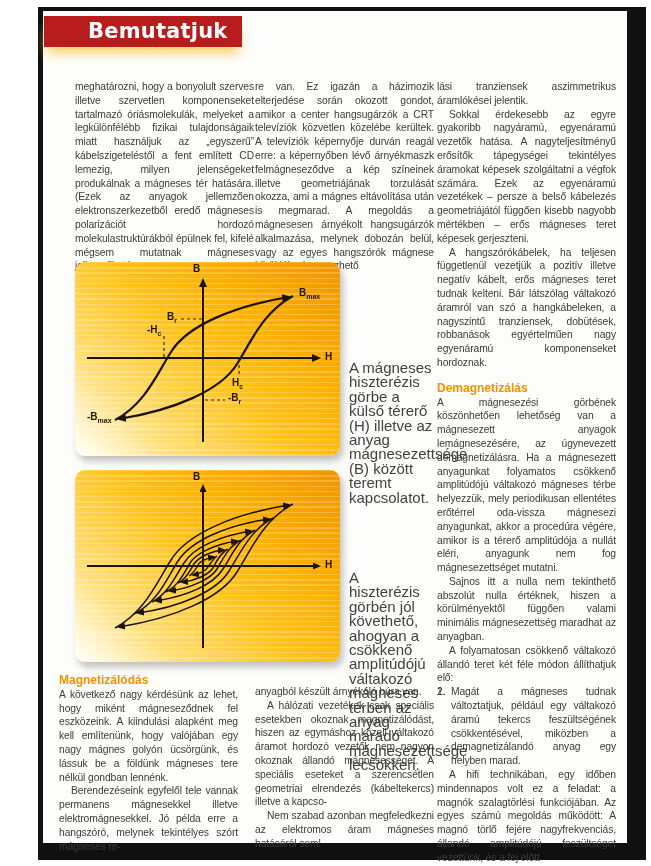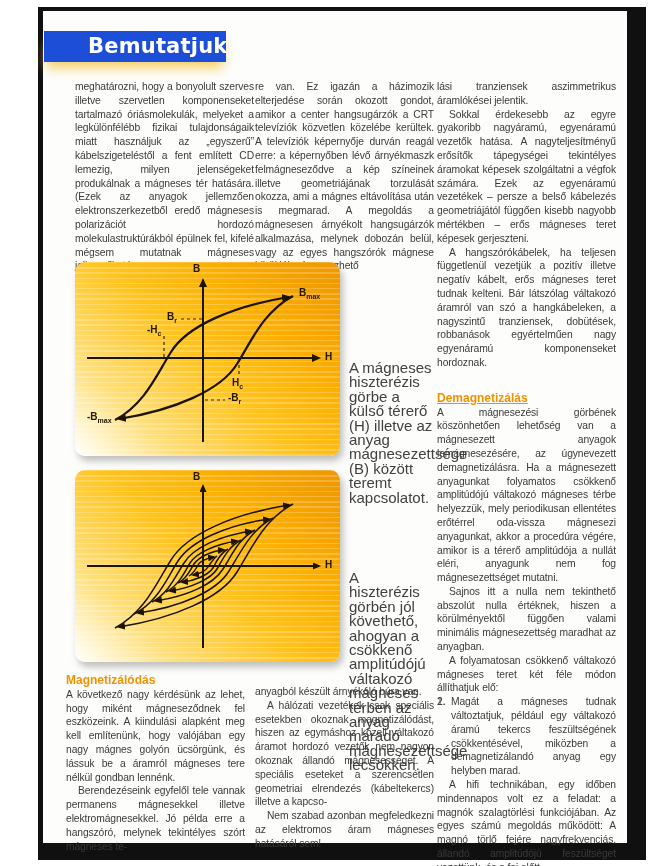--- a/index.html
+++ b/index.html
@@ -1,19 +1,19 @@
 <!DOCTYPE html>
 <html><head>
 <meta charset="utf-8">
 <style>
   html,body{margin:0;padding:0;width:651px;height:866px;background:#ffffff;overflow:hidden;}
   body{position:relative;font-family:"Liberation Sans",sans-serif;}
   .frame{position:absolute;left:38px;top:7px;width:608px;height:853px;background:#101010;}
   .sheet{position:absolute;left:43px;top:11px;width:584px;height:832px;background:#fdfdfc;overflow:hidden;}
-  .banner{position:absolute;left:44px;top:31px;width:182px;height:31px;background:#1d4ed8;
+  .banner{position:absolute;left:44px;top:16px;width:198px;height:31px;background:#b91c1c;
           box-shadow:0 9px 12px -3px rgba(246,204,92,0.95);}
   .banner span{display:block;line-height:30px;padding-left:44px;color:#ffffff;
           font-family:"DejaVu Sans",sans-serif;font-weight:bold;font-size:21px;letter-spacing:0.2px;}
   .col{position:absolute;width:179px;font-size:10.3px;line-height:13.8px;color:#3a3a3a;
        text-align:justify;letter-spacing:-0.1px;}
   .col p{margin:0;}
   .col p.ind{text-indent:12px;}
   .h-orange{color:#f39200;font-weight:bold;font-size:12px;margin:0 0 3px 0;text-align:left;letter-spacing:0;}
   .li{position:relative;padding-left:14px;margin:0;}
   .li .n{position:absolute;left:0;top:0;}
@@ -43,24 +43,24 @@
 </div>
 
 <div class="col" style="left:255px;top:80px;">
   <p>re van. Ez igazán a házimozik elterjedése során okozott gondot, amikor a center hangsugárzók a CRT televíziók közvetlen közelébe kerültek. A televíziók képernyője durván reagál erre: a képernyőben lévő árnyékmaszk felmágneseződve a kép színeinek illetve geometriájának torzulását okozza, ami a mágnes eltávolítása után is megmarad. A megoldás a mágnesesen árnyékolt hangsugárzók alkalmazása, melynek dobozán belül, vagy az egyes hangszórók mágnese körül jól mágnesezhető</p>
 </div>
 
 <div class="col" style="left:437px;top:80px;">
   <p>lási tranziensek aszimmetrikus áramlókései jelentik.</p>
   <p class="ind">Sokkal érdekesebb az egyre gyakoribb nagyáramú, egyenáramú vezetők hatása. A nagyteljesítményű erősítők tápegységei tekintélyes áramokat képesek szolgáltatni a végfok számára. Ezek az egyenáramú vezetékek – persze a belső kábelezés geometriájától függően kisebb nagyobb mértékben – erős mágneses teret képesek gerjeszteni.</p>
   <p class="ind">A hangszórókábelek, ha teljesen függetlenül vezetjük a pozitív illetve negatív kábelt, erős mágneses teret tudnak kelteni. Bár látszólag váltakozó áramról van szó a hangkábeleken, a nagyszintű tranziensek, dobütések, robbanások egyértelműen nagy egyenáramú komponenseket hordoznak.</p>
-  <p class="h-orange" style="margin-top:22px;text-decoration:underline;">Demagnetizálás</p>
+  <p class="h-orange" style="margin-top:12px;">Demagnetizálás</p>
   <p>A mágnesezési görbének köszönhetően lehetőség van a mágnesezett anyagok lemágnesezésére, az úgynevezett demagnetizálásra. Ha a mágnesezett anyagunkat folyamatos csökkenő amplitúdójú váltakozó mágneses térbe helyezzük, mely periodikusan ellentétes erőtérrel oda-vissza mágnesezi anyagunkat, akkor a procedúra végére, amikor is a térerő amplitúdója a nullát eléri, anyagunk nem fog mágnesezettséget mutatni.</p>
   <p class="ind">Sajnos itt a nulla nem tekinthető abszolút nulla értéknek, hiszen a körülményektől függően valami minimális mágnesezettség maradhat az anyagban.</p>
-  <p class="ind">A folyamatosan csökkenő váltakozó mágneses teret két féle módon állíthatjuk elő:</p>
+  <p class="ind">A folyamatosan csökkenő váltakozó állandó teret két féle módon állíthatjuk elő:</p>
   <div class="li">
     <span class="n">1.</span>
   </div>
   <div class="li">
     <span class="n">2.</span>
     <span>Magát a mágneses tudnak változtatjuk, például egy váltakozó áramú tekercs feszültségének csökkentésével, miközben a demagnetizálandó anyag egy helyben marad.</span>
   </div>
   <p class="ind">A hifi technikában, egy időben mindennapos volt ez a feladat: a magnók szalagtörlési funkciójában. Az egyes számú megoldás működött: A magnó törlő fejére nagyfrekvenciás, állandó amplitúdójú feszültséget vezettünk, és a fej előtt</p>
 </div>
 
@@ -117,23 +117,23 @@
     <path d="M153,79 C145,83 141,92 138,98 C133,105 120,111 107,112" fill="none" stroke="#1c1300" stroke-width="1.5" marker-end="url(#arr2)"></path>
     <path d="M114,106 C119,103 121,99 123,95 C125,91 133,88 139,87" fill="none" stroke="#1c1300" stroke-width="1.4" marker-end="url(#arr2)"></path>
     <path d="M142,86 C138,89 136,93 133,97 C131,101 124,104 118,105" fill="none" stroke="#1c1300" stroke-width="1.4" marker-end="url(#arr2)"></path>
   </svg>
   <span class="flabel" style="left:118px;top:2px;"><span>B</span></span>
   <span class="flabel" style="left:250px;top:90px;"><span>H</span></span>
 </div>
 
 <div class="caption" style="top:571px;">A hiszterézis görbén jól követhető, ahogyan a csökkenő amplitúdójú váltakozó mágneses térben az anyag maradó mágnesezettsége lecsökken.</div>
 
-<div class="col" style="left:66px;top:674px;">
+<div class="col" style="left:59px;top:674px;">
   <p class="h-orange">Magnetizálódás</p>
-  <p>A következő nagy kérdésünk az lehet, hogy miként mágneseződnek fel eszközeink. A kiindulási alapként meg kell említenünk, hogy valójában egy nagy mágnes golyón ücsörgünk, és lássuk be a áramról mágneses tere nélkül gondban lennénk.</p>
+  <p>A következő nagy kérdésünk az lehet, hogy miként mágneseződnek fel eszközeink. A kiindulási alapként meg kell említenünk, hogy valójában egy nagy mágnes golyón ücsörgünk, és lássuk be a földünk mágneses tere nélkül gondban lennénk.</p>
   <p class="ind">Berendezéseink egyfelől tele vannak permanens mágnesekkel illetve elektromágnesekkel. Jó példa erre a hangszóró, melynek tekintélyes szórt mágneses te-</p>
 </div>
 
 <div class="col" style="left:255px;top:685px;">
   <p>anyagból készült árnyékoló búra van.</p>
   <p class="ind">A hálózati vezetékek csak speciális esetekben okoznak magnetizálódást, hiszen az egymáshoz közeli váltakozó áramot hordozó vezetők nem nagyon okoznak állandó mágnesességet. A speciális eseteket a szerencsétlen geometriai elrendezés (kábeltekercs) illetve a kapcso-</p>
   <p class="ind">Nem szabad azonban megfeledkezni az elektromos áram mágneses hatásáról sem!</p>
 </div>
 
 </body></html>

